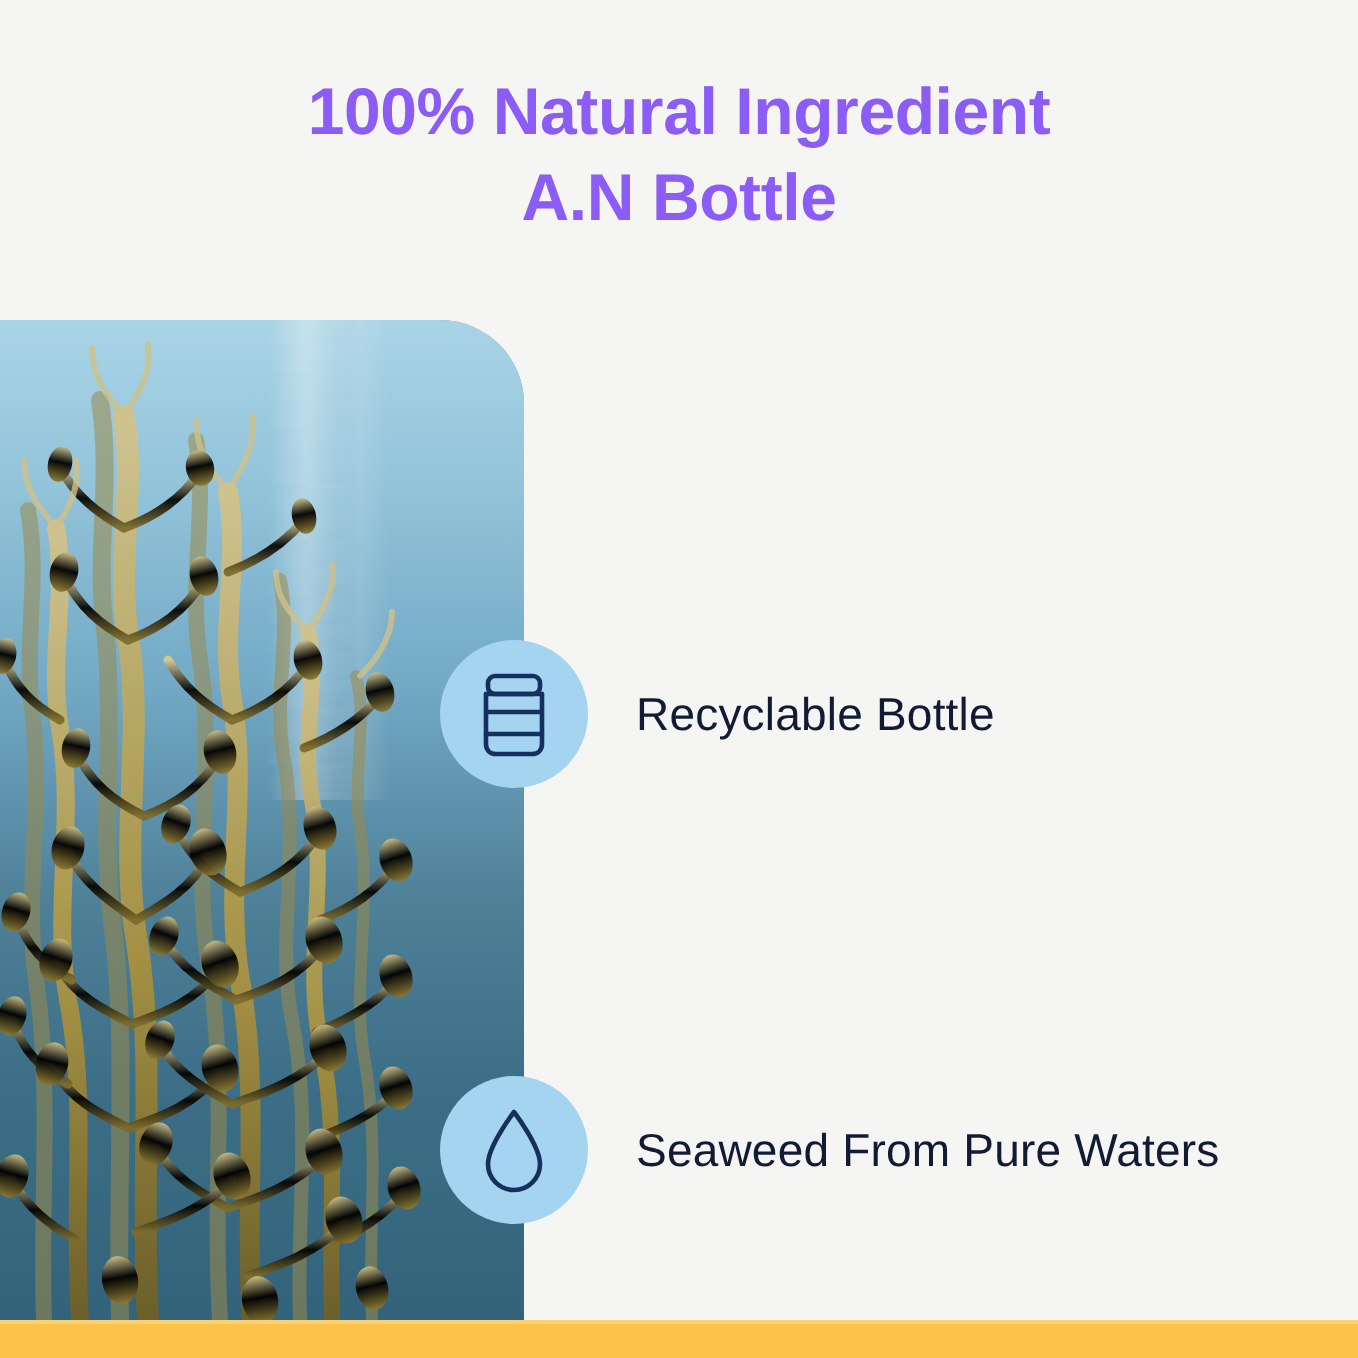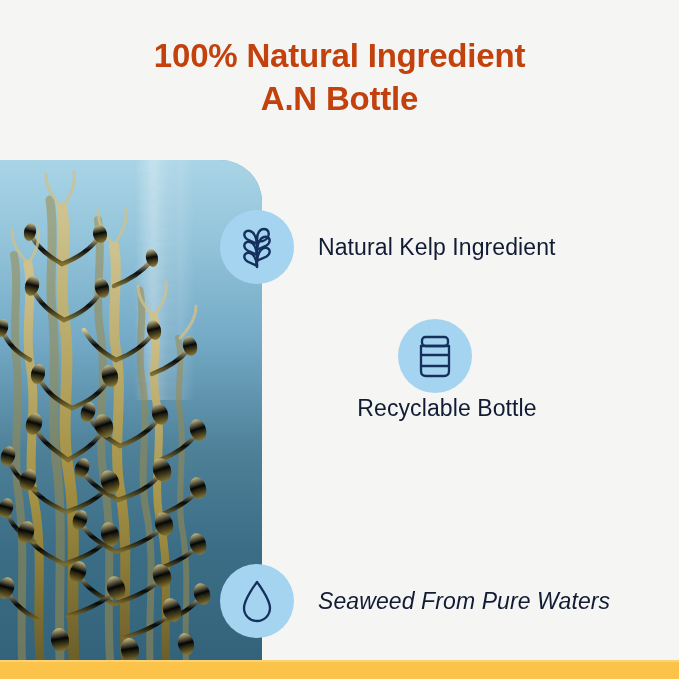--- a/index.html
+++ b/index.html
@@ -22,21 +22,21 @@
     overflow: hidden;
   }
 
   
   .heading {
     position: absolute;
     left: 0;
     top: 34px;
     width: 679px;
     text-align: center;
-    color: #c2410c;
+    color: #8b5cf6;
     font-weight: bold;
     font-size: 33px;
     line-height: 43px;
     letter-spacing: -0.2px;
   }
   .heading .line {
     display: block;
     white-space: nowrap;
   }
 
@@ -273,57 +273,41 @@
         <ellipse cx="2" cy="168" rx="6" ry="9" transform="rotate(14 2 168)"></ellipse>
         <ellipse cx="60" cy="480" rx="9" ry="12" transform="rotate(-10 60 480)"></ellipse>
         <ellipse cx="130" cy="490" rx="9" ry="12" transform="rotate(-10 130 490)"></ellipse>
         <ellipse cx="186" cy="484" rx="8" ry="11" transform="rotate(-14 186 484)"></ellipse>
       </g>
     </svg>
   </div>
 
   <div class="features">
 
-    <div class="feature-row" style="top:209px;">
-      <div class="icon-circle">
-        <svg width="46" height="46" viewBox="0 0 46 46" fill="none" stroke="#16305d" stroke-width="2.4" stroke-linecap="round" stroke-linejoin="round">
-          <path d="M23 43 C23 34 23 25 23 14"></path>
-          <path d="M23 15 C23 9 26 5 30 5 C34 5 36 9 34 13 C32 17 27 18 23 17"></path>
-          <path d="M23 20 C19 17 13 17 11 13 C9 9 12 6 16 7 C20 8 22 13 23 19"></path>
-          <path d="M23 26 C27 23 33 23 35 19 C37 15 34 12 30 13 C26 14 24 19 23 25"></path>
-          <path d="M23 31 C19 28 13 28 11 24 C9 20 12 17 16 18 C20 19 22 24 23 30"></path>
-          <path d="M23 37 C27 34 33 34 35 30 C37 26 34 23 30 24 C26 25 24 30 23 36"></path>
-          <path d="M23 42 C19 39 13 39 11 35 C9 31 12 28 16 29 C20 30 22 35 23 41"></path>
-        </svg>
-      </div>
-      <div class="feature-label">
-        <span>Natural Kelp Ingredient</span>
-      </div>
-    </div>
-
-    <div class="feature-row" style="top:319px;flex-direction:column;">
+
+    <div class="feature-row" style="top:319px;">
       <div class="icon-circle">
         <svg width="44" height="46" viewBox="0 0 44 46" fill="none" stroke="#16305d" stroke-width="2.3" stroke-linecap="round" stroke-linejoin="round">
 
           <rect x="9" y="4" width="26" height="9" rx="3.5"></rect>
 
           <path d="M8 13 C8 13 8 34 8 38 C8 41 10 43 13 43 L31 43 C34 43 36 41 36 38 C36 34 36 13 36 13"></path>
           <path d="M8 13 L36 13"></path>
 
           <path d="M8 22 L36 22"></path>
           <path d="M8 33 L36 33"></path>
         </svg>
       </div>
       <div class="feature-label">
         <span>Recyclable Bottle</span>
       </div>
     </div>
 
 
-    <div class="feature-row" style="top:563px;font-style:italic;">
+    <div class="feature-row" style="top:537px;">
       <div class="icon-circle">
         <svg width="42" height="46" viewBox="0 0 42 46" fill="none" stroke="#16305d" stroke-width="2.3" stroke-linecap="round" stroke-linejoin="round">
           <path d="M21 4 C21 4 34 21 34 30 C34 37.2 28.2 43 21 43 C13.8 43 8 37.2 8 30 C8 21 21 4 21 4 Z"></path>
         </svg>
       </div>
       <div class="feature-label">
         <span>Seaweed From Pure Waters</span>
       </div>
     </div>
 

